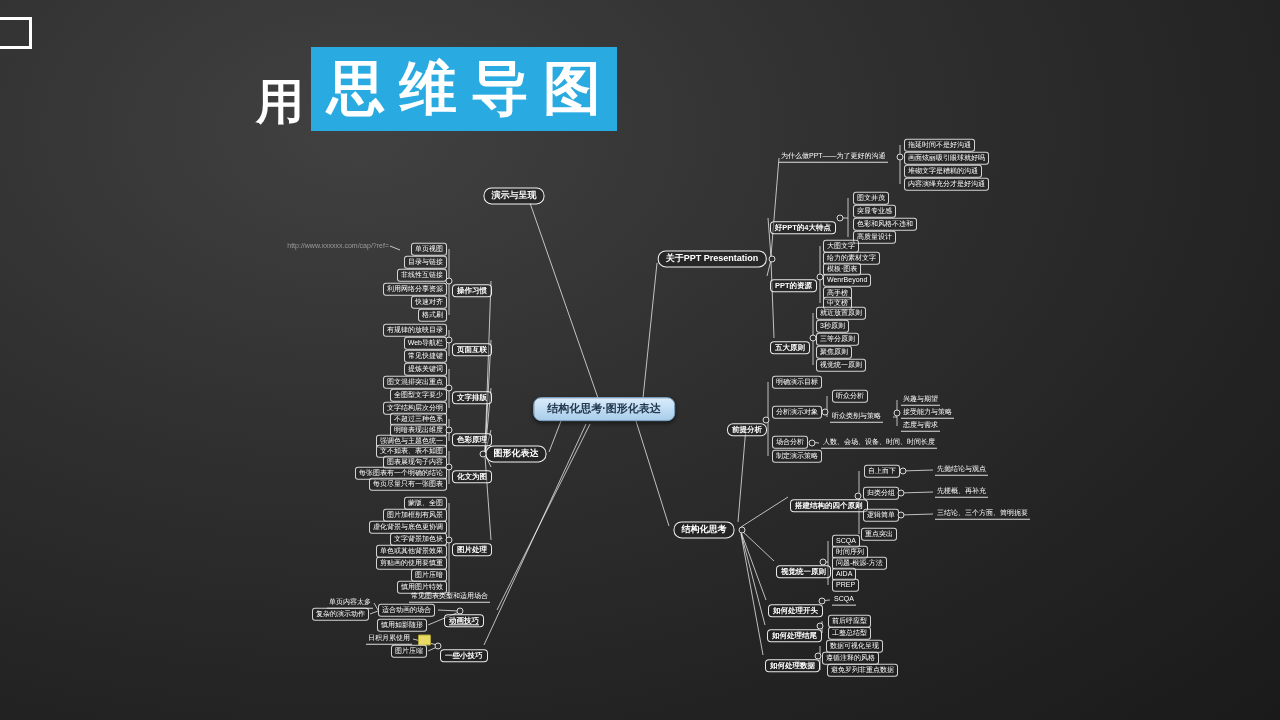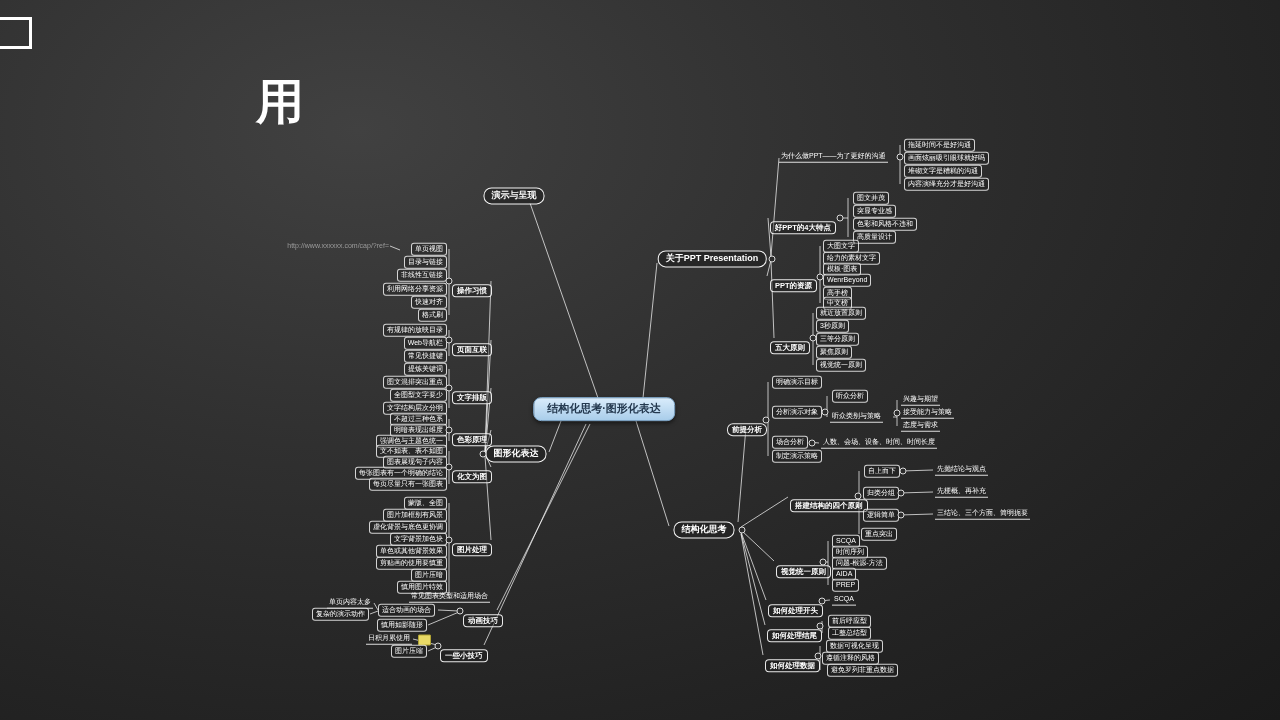--- a/index.html
+++ b/index.html
@@ -32,20 +32,21 @@
   svg.lines{position:absolute;left:0;top:0;z-index:1;}
 </style>
 </head>
 <body>
 
 <div id="stage">
   <div class="corner"></div>
 
   <div class="title-row">
     <span class="t-pre">用</span>
+    <span class="t-hl" id="title-hl" style="background: rgb(41, 171, 226);">思维导图</span>
   </div>
 
   <svg class="lines" width="1280" height="720" id="mm-lines">
       <line x1="530" y1="203" x2="598" y2="398" stroke="rgba(255,255,255,0.7)" stroke-width="1"></line>
       <line x1="549" y1="452" x2="561" y2="421" stroke="rgba(255,255,255,0.7)" stroke-width="1"></line>
       <line x1="657" y1="263" x2="643" y2="398" stroke="rgba(255,255,255,0.7)" stroke-width="1"></line>
       <line x1="669" y1="526" x2="636" y2="421" stroke="rgba(255,255,255,0.7)" stroke-width="1"></line>
       <line x1="497" y1="610" x2="590" y2="424" stroke="rgba(255,255,255,0.7)" stroke-width="1"></line>
       <line x1="484" y1="645" x2="586" y2="424" stroke="rgba(255,255,255,0.7)" stroke-width="1"></line>
       <line x1="485" y1="452" x2="491" y2="281" stroke="rgba(255,255,255,0.7)" stroke-width="1"></line>
@@ -110,21 +111,21 @@
       <div class="node n-branch a-c" style="top: 196px; left: 514px;">演示与呈现</div>
       <div class="node n-branch a-c" style="top: 454px; left: 516px;">图形化表达</div>
       <div class="node n-branch a-c" style="top: 259px; left: 712px;">关于PPT Presentation</div>
       <div class="node n-branch a-c" style="top: 530px; left: 704px;">结构化思考</div>
       <div class="node n-lb" style="top: 281px; left: 452px;">操作习惯</div>
       <div class="node n-lb" style="top: 340px; left: 452px;">页面互联</div>
       <div class="node n-lb" style="top: 388px; left: 452px;">文字排版</div>
       <div class="node n-lb" style="top: 430px; left: 452px;">色彩原理</div>
       <div class="node n-lb" style="top: 467px; left: 452px;">化文为图</div>
       <div class="node n-lb" style="top: 540px; left: 452px;">图片处理</div>
-      <div class="node n-lb" style="top: 611px; left: 463px;">动画技巧</div>
+      <div class="node n-lb" style="top: 611px; left: 444px; text-decoration: underline;">动画技巧</div>
       <div class="node n-lb" style="top: 646px; left: 440px;">一些小技巧</div>
       <div class="node n-note" style="top: 246px; right: 891px;">http://www.xxxxxx.com/cap/?ref=</div>
       <div class="node n-ib" style="top: 249px; right: 833px;">单页视图</div>
       <div class="node n-ib" style="top: 262px; right: 833px;">目录与链接</div>
       <div class="node n-ib" style="top: 275px; right: 833px;">非线性互链接</div>
       <div class="node n-ib" style="top: 289px; right: 833px;">利用网络分享资源</div>
       <div class="node n-ib" style="top: 302px; right: 833px;">快速对齐</div>
       <div class="node n-ib" style="top: 315px; right: 833px;">格式刷</div>
       <div class="node n-ib" style="top: 330px; right: 833px;">有规律的放映目录</div>
       <div class="node n-ib" style="top: 343px; right: 833px;">Web导航栏</div>

